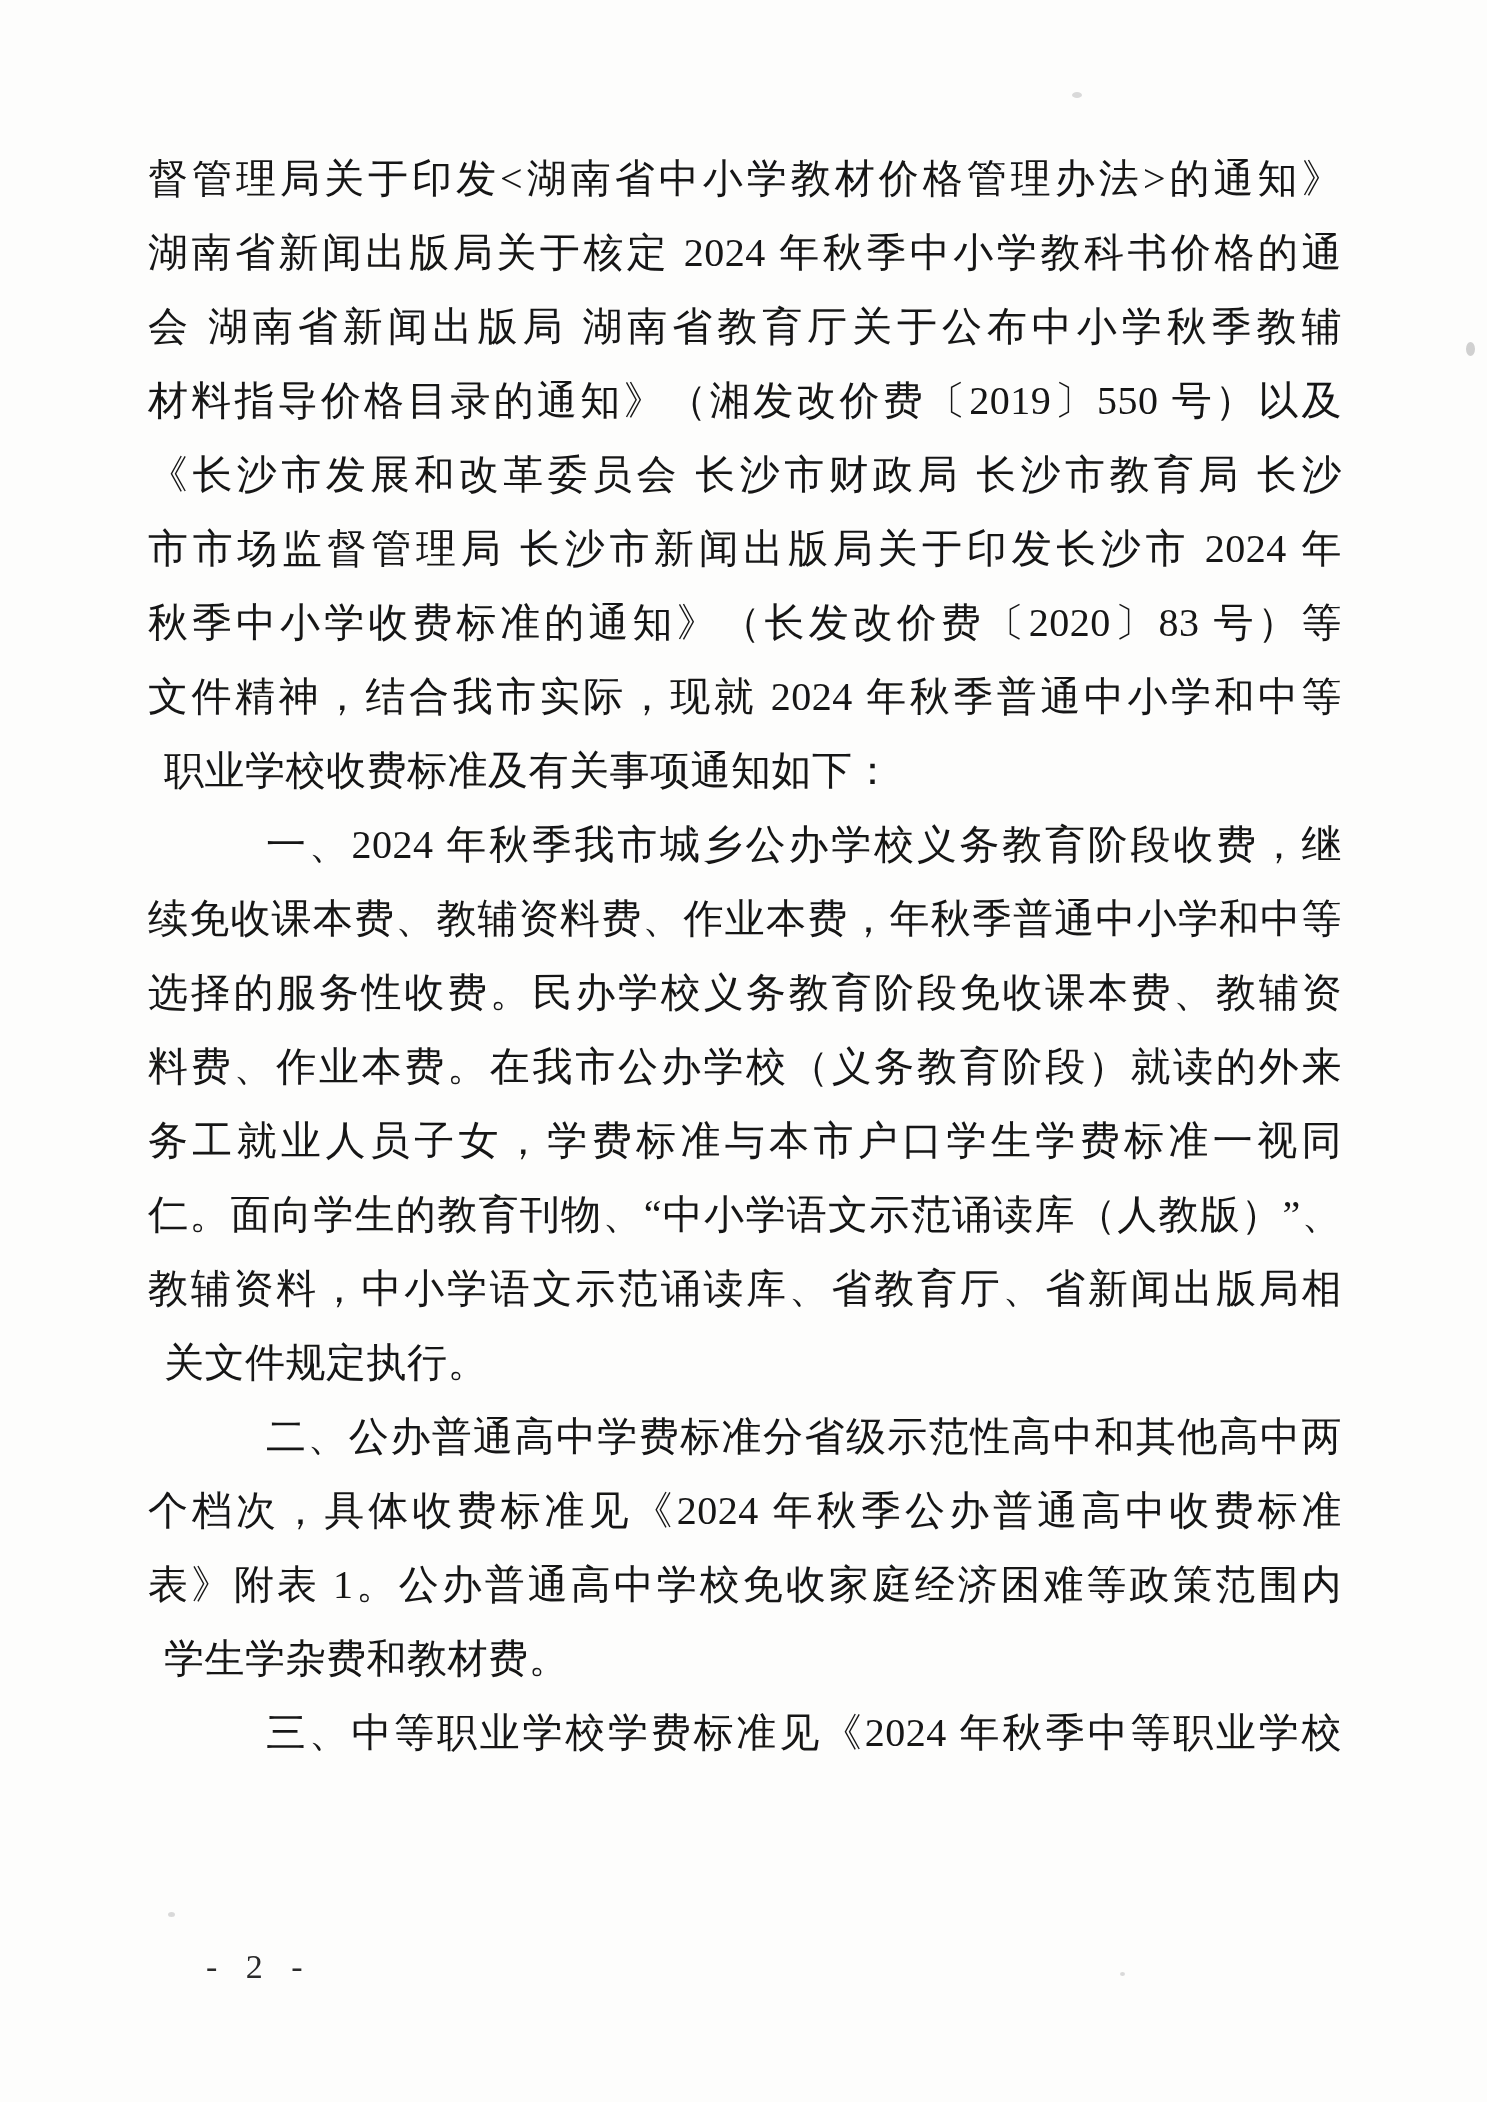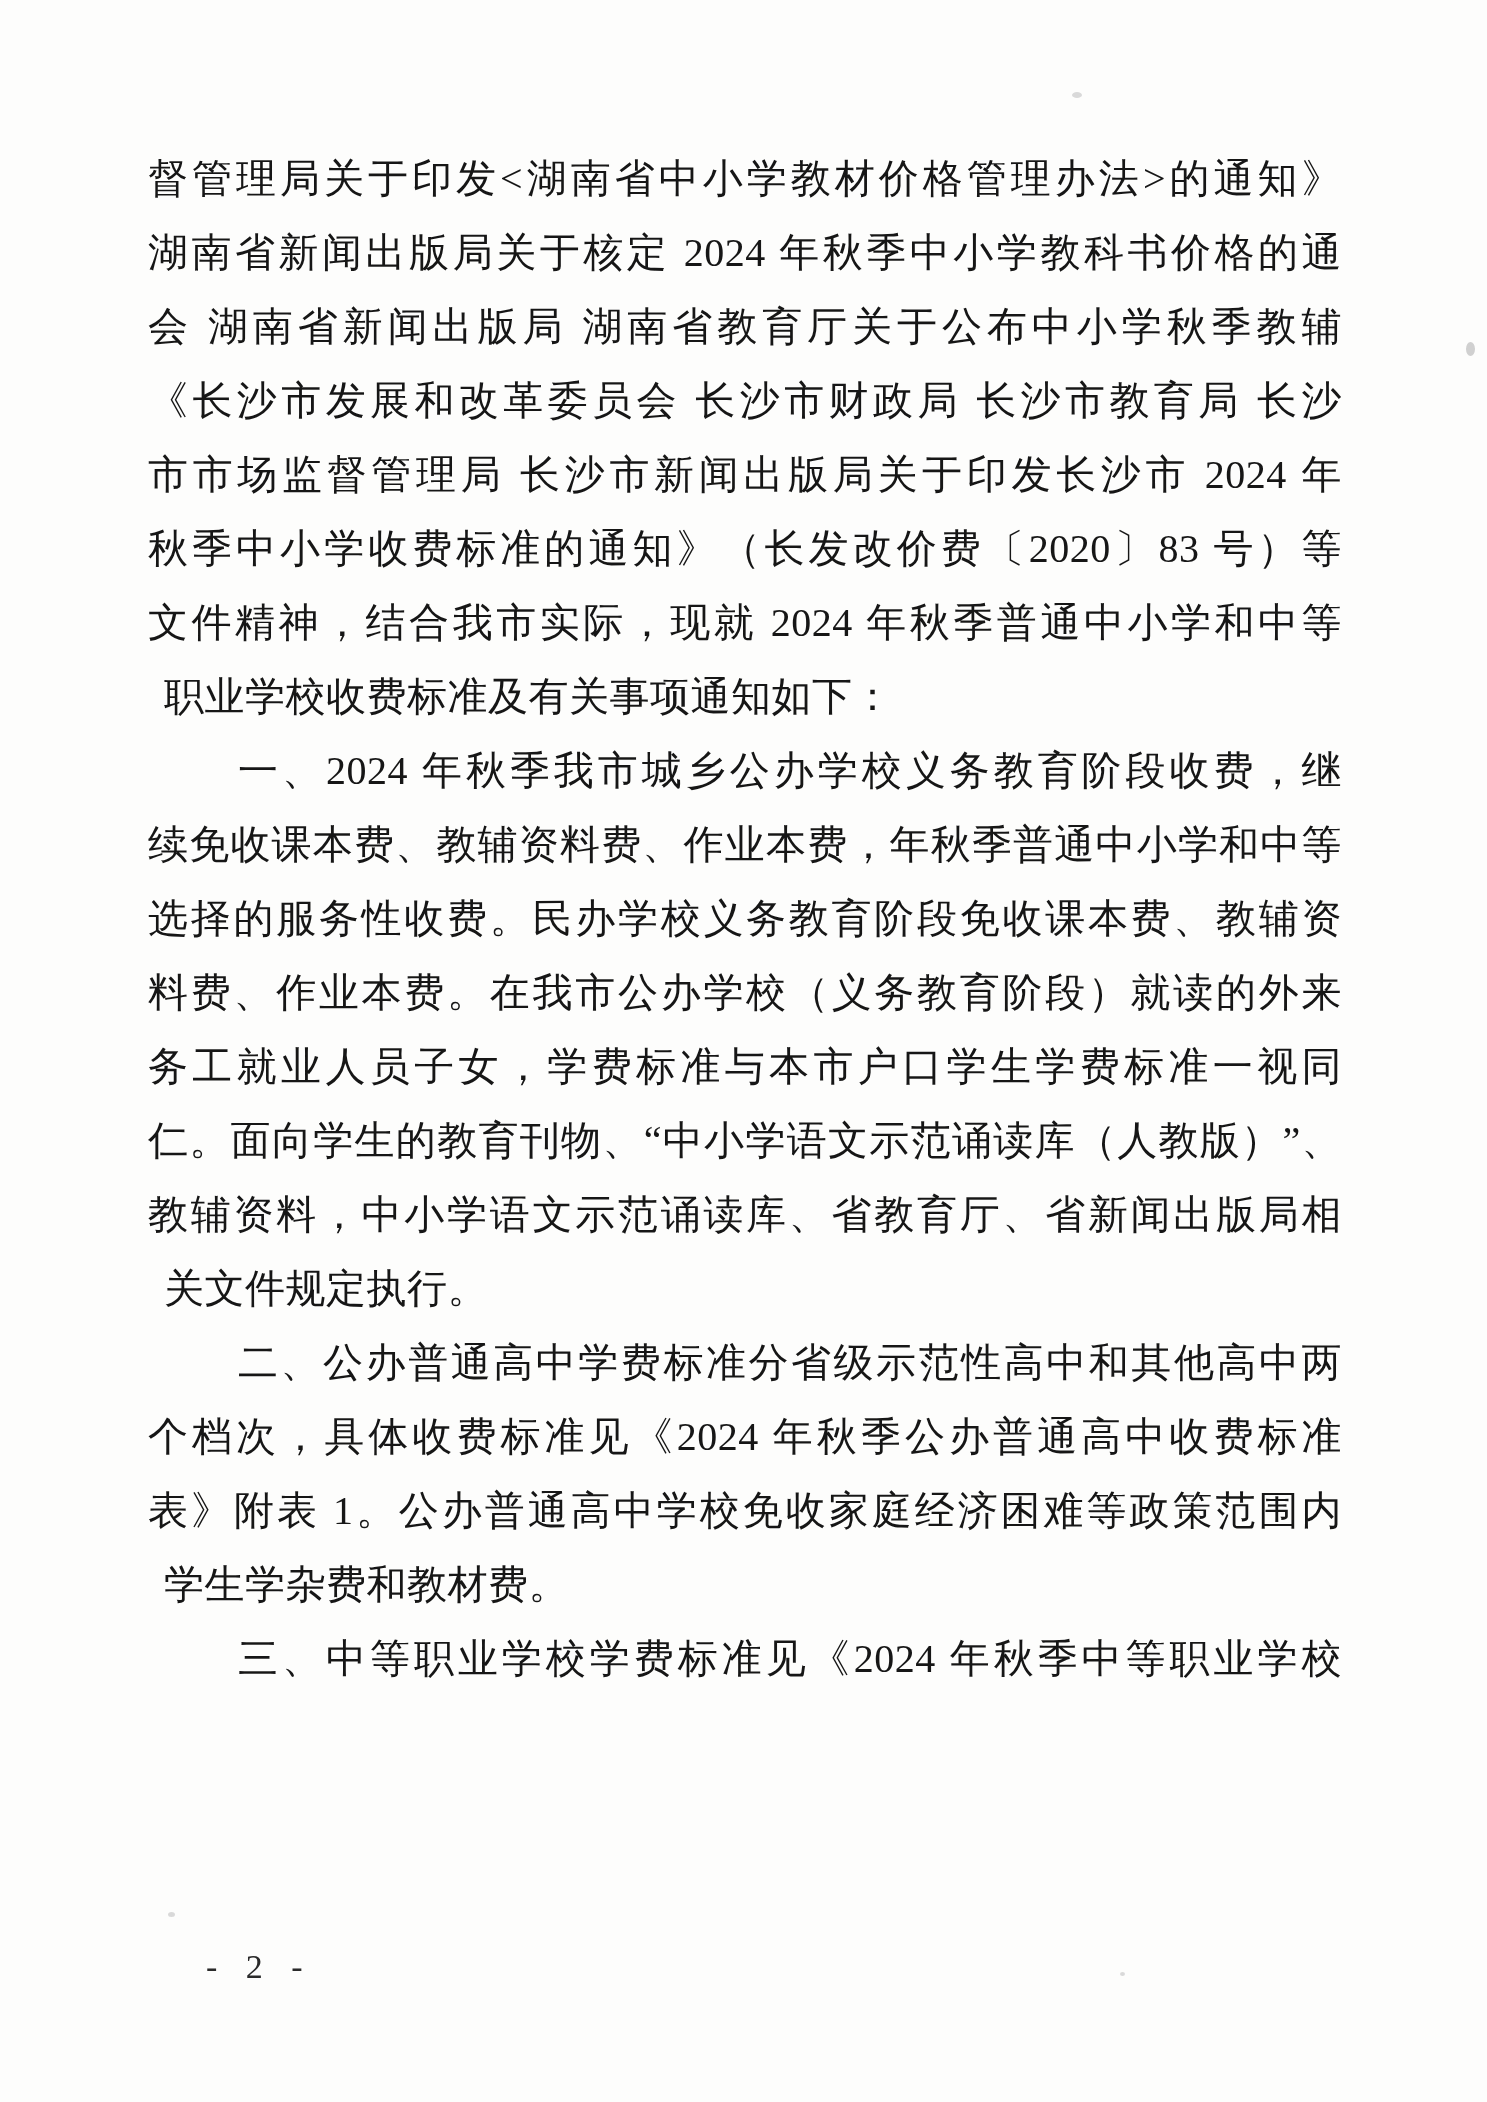--- a/index.html
+++ b/index.html
@@ -38,20 +38,21 @@
   .line.fill {
     text-align-last: justify;
   }
   .line.end {
     text-align: left;
     text-align-last: left;
     margin-left: 16px;
   }
   .line.indent {
     text-indent: 90px;
+    margin-left: 28px;
   }
   .footer {
     position: absolute;
     left: 206px;
     top: 1948px;
     font-size: 34px;
     letter-spacing: 10px;
     color: #2a2a2a;
   }
   .speck {
@@ -66,20 +67,21 @@
 </style>
 </head>
 <body>
 
 <div class="page">
 
   <div class="content">
     <div class="line fill">督管理局关于印发&lt;湖南省中小学教材价格管理办法&gt;的通知》</div>
     <div class="line fill">湖南省新闻出版局关于核定 2024 年秋季中小学教科书价格的通</div>
     <div class="line fill">会 湖南省新闻出版局 湖南省教育厅关于公布中小学秋季教辅</div>
+    <div class="line fill">材料指导价格目录的通知》（湘发改价费〔2019〕550 号）以及</div>
     <div class="line fill">《长沙市发展和改革委员会 长沙市财政局 长沙市教育局 长沙</div>
     <div class="line fill">市市场监督管理局 长沙市新闻出版局关于印发长沙市 2024 年</div>
     <div class="line fill">秋季中小学收费标准的通知》（长发改价费〔2020〕83 号）等</div>
     <div class="line fill">文件精神，结合我市实际，现就 2024 年秋季普通中小学和中等</div>
     <div class="line end">职业学校收费标准及有关事项通知如下：</div>
     <div class="line fill indent">一、2024 年秋季我市城乡公办学校义务教育阶段收费，继</div>
     <div class="line fill">续免收课本费、教辅资料费、作业本费，年秋季普通中小学和中等</div>
     <div class="line fill">选择的服务性收费。民办学校义务教育阶段免收课本费、教辅资</div>
     <div class="line fill">料费、作业本费。在我市公办学校（义务教育阶段）就读的外来</div>
     <div class="line fill">务工就业人员子女，学费标准与本市户口学生学费标准一视同</div>

